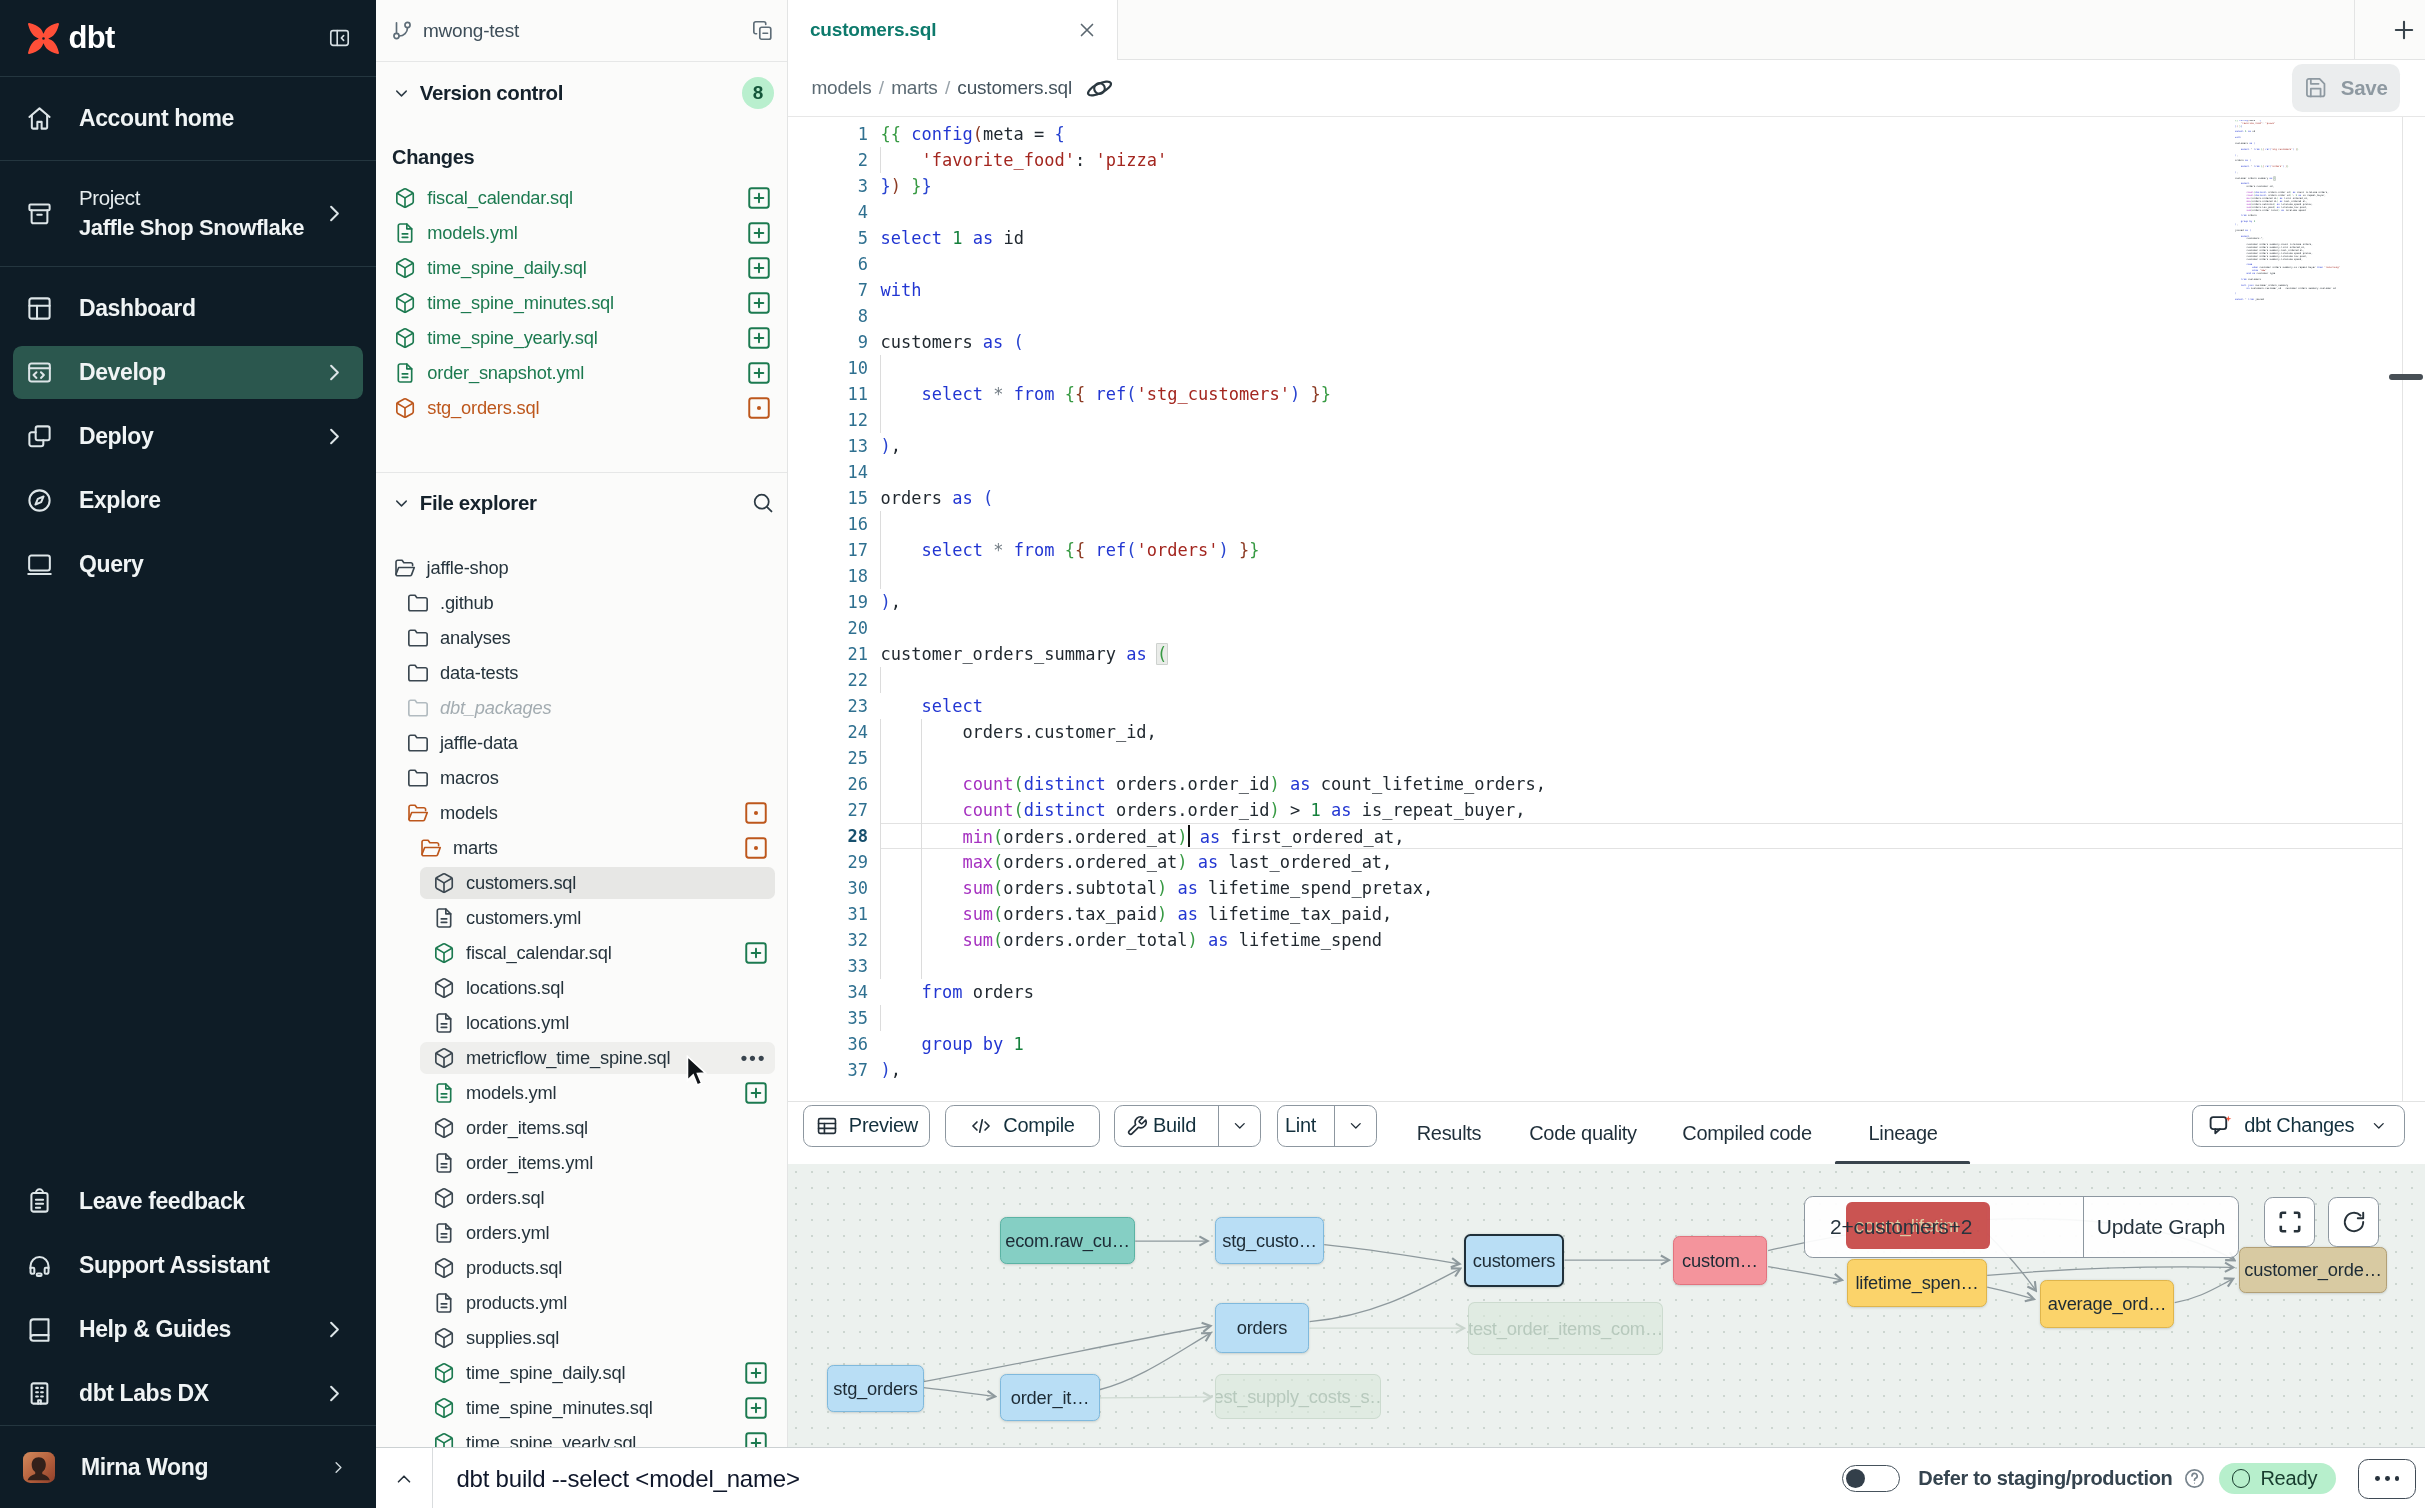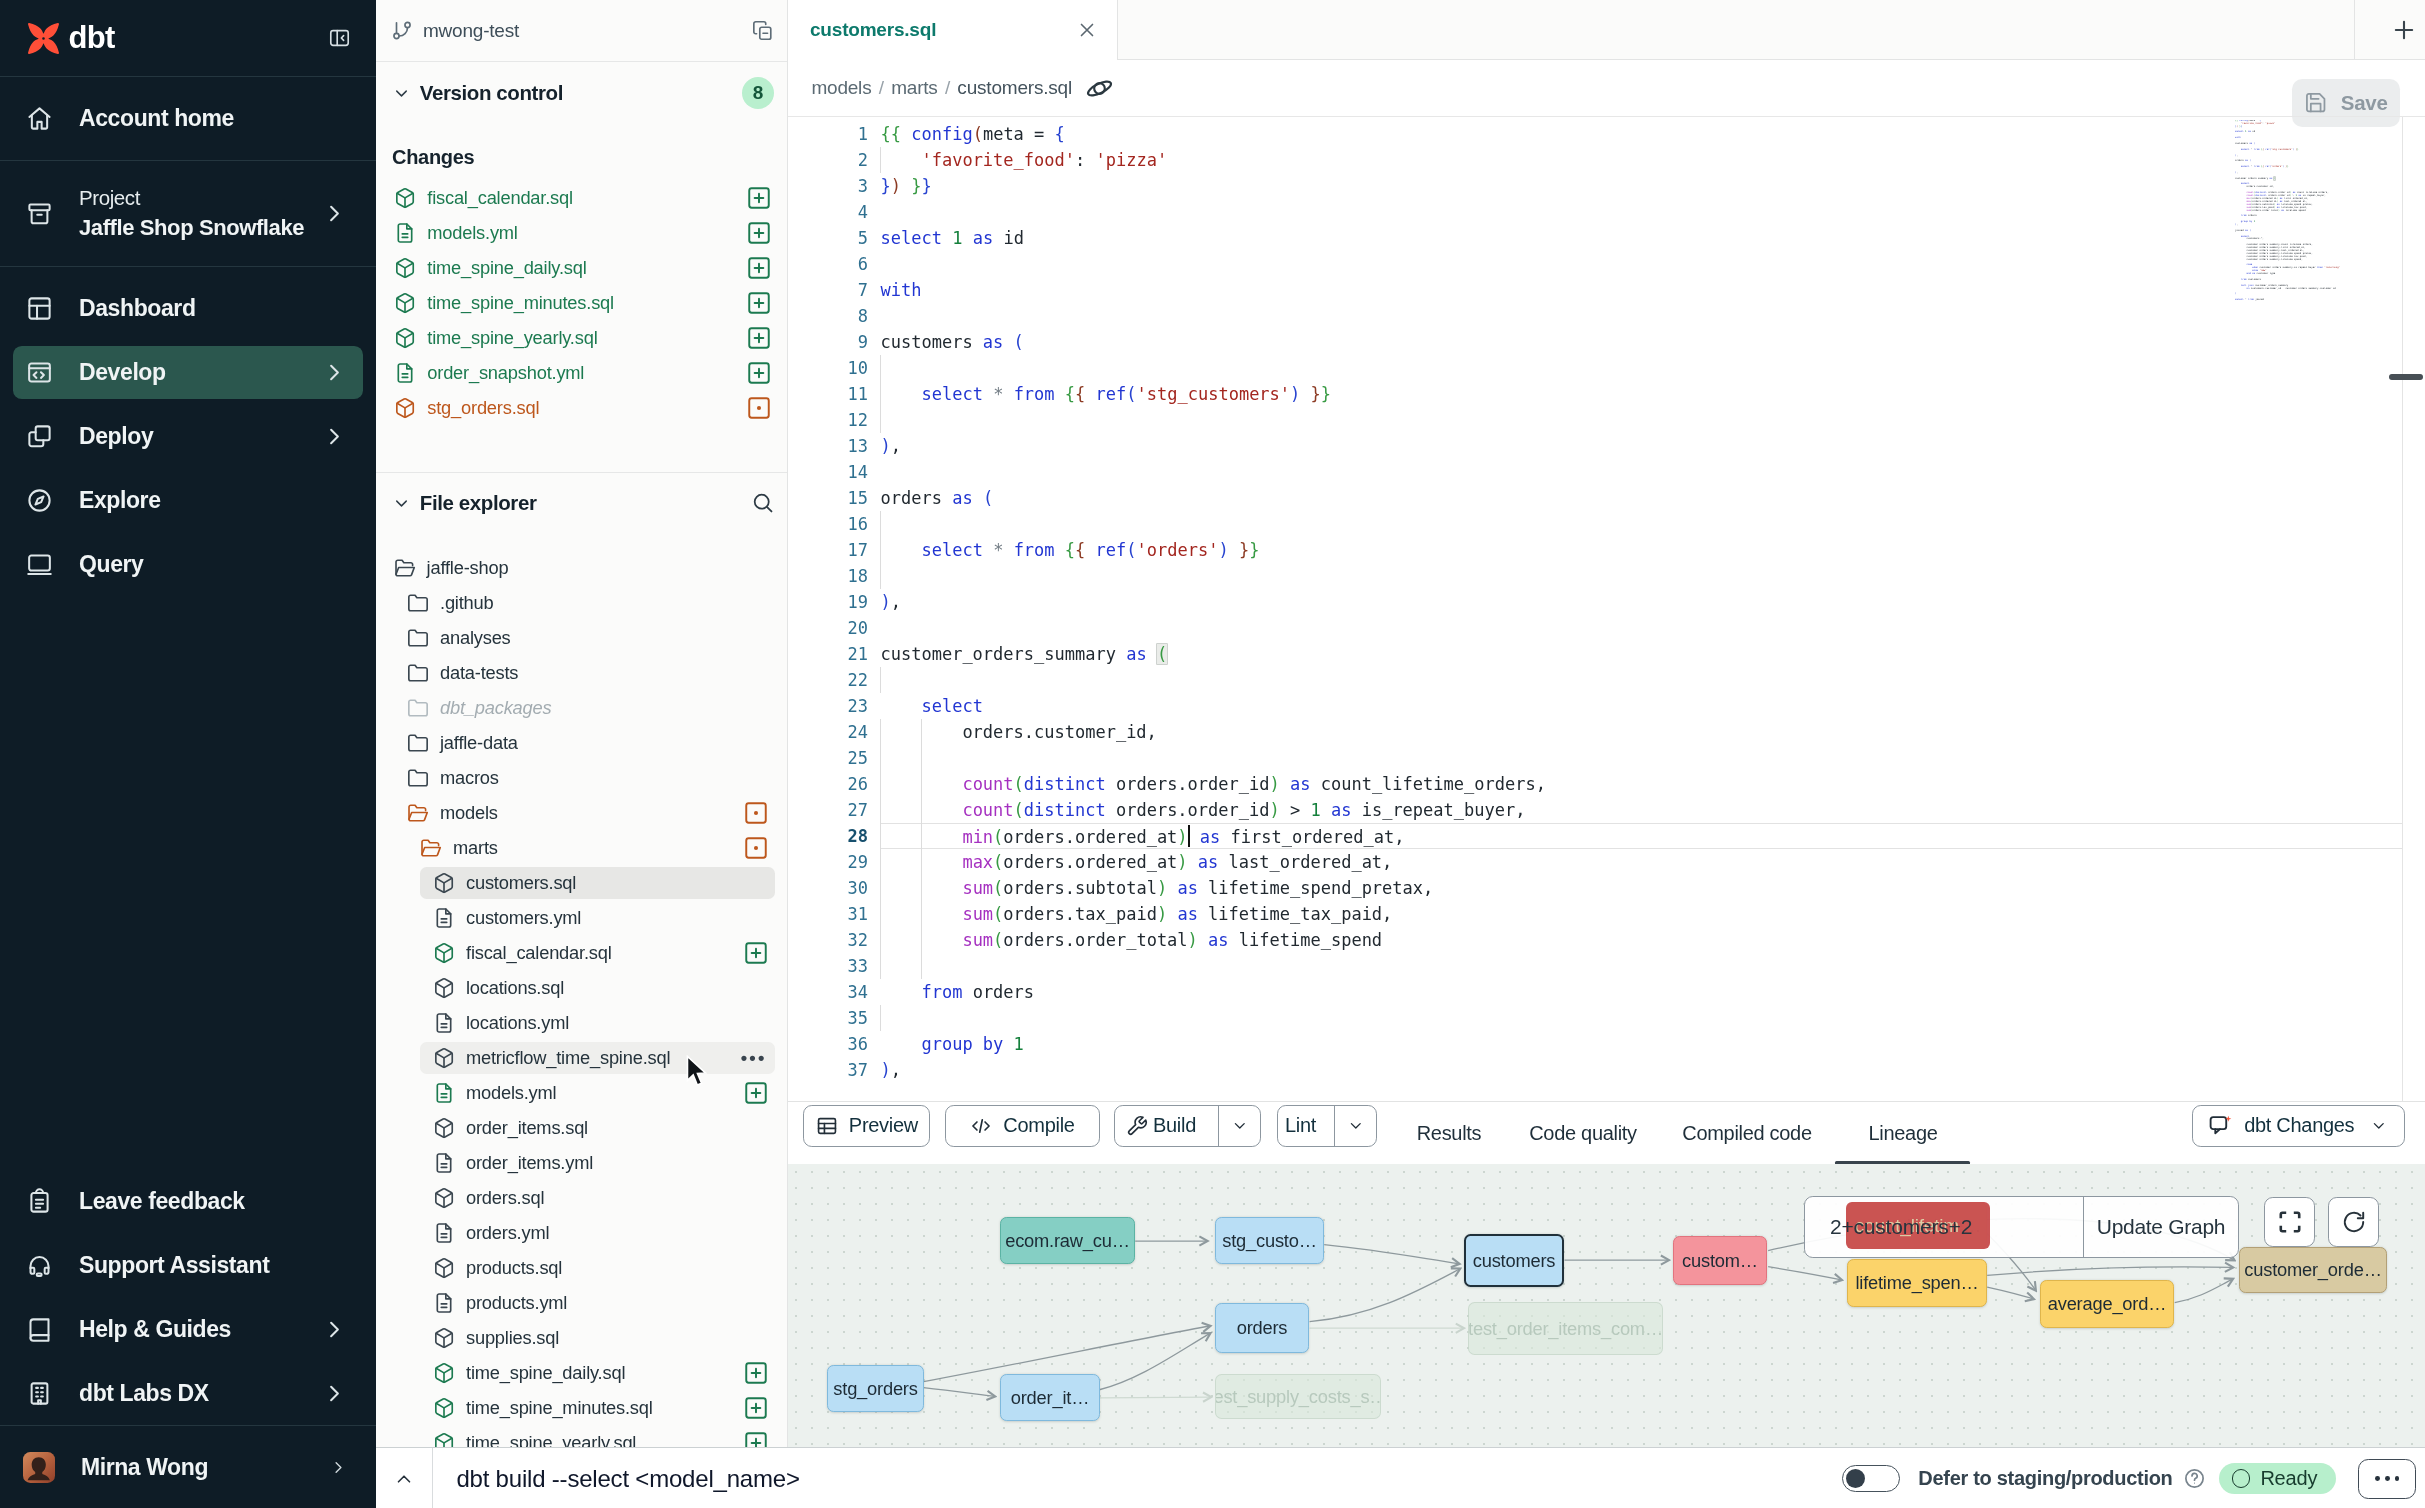--- a/index.html
+++ b/index.html
@@ -79,21 +79,21 @@
   .tab-active { position:absolute; left:0; top:0; width:330px; height:60px; background:#ffffff; border-right:0.7px solid #e3e4e4; display:flex; align-items:center; padding:0 19px 0 22px; }
   .tab-title { font-size:19px; font-weight:bold; letter-spacing:-0.2px; color:#0d7a6c; }
   .tab-close { margin-left:auto; width:22px; height:22px; color:#5b6770; cursor:pointer; }
   .tab-divider2 { position:absolute; left:1566px; top:0; height:60px; border-left:0.7px solid #e3e4e4; }
   .tab-new { position:absolute; left:1602px; top:16px; width:28px; height:28px; color:#39444c; cursor:pointer; }
   .crumbrow { position:absolute; left:0; top:60px; width:1638px; height:56px; background:#ffffff; display:flex; align-items:center; }
   .crumbs { margin-left:23.4px; font-size:19px; letter-spacing:-0.2px; color:#5b6a73; }
   .crumbs .sep { color:#98a2a9; padding:0 7.3px; }
   .crumbs .last { color:#44535d; }
   .crumb-orbit { margin-left:13px; width:29px; height:29px; color:#2b3840; cursor:pointer; }
-  .save-btn { position:absolute; right:26px; top:19px; width:108px; height:48px; background:#ebedee; border-radius:10.3px; display:flex; align-items:center; justify-content:center; gap:13px; color:#8e99a1; cursor:pointer; }
+  .save-btn { position:absolute; right:26px; top:4px; width:108px; height:48px; background:#ebedee; border-radius:10.3px; display:flex; align-items:center; justify-content:center; gap:13px; color:#8e99a1; cursor:pointer; }
   .save-btn .ico { width:23.4px; height:23.4px; }
   .save-label { font-size:20.5px; font-weight:bold; letter-spacing:-0.2px; }
 
   .editor { position:absolute; left:0; top:116px; width:1638px; height:985px; border-top:0.7px solid #e7e7e7; overflow:hidden; font-family:"DejaVu Sans Mono", monospace; font-size:17px; }
   .codepane { position:absolute; left:0; top:4.4px; width:1614px; }
   .cl { position:relative; height:26px; display:flex; align-items:center; white-space:pre; }
   .gut { width:80px; text-align:right; color:#2f7090; font-size:17px; flex:none; }
   .lcode { padding-left:12.5px; color:#212930; }
   .cl.cur .gut { color:#17506e; font-weight:bold; }
   .cl.cur::before { content:""; position:absolute; left:92px; right:0; top:0; bottom:0; border-top:1.2px solid #e2e2e2; border-bottom:1.2px solid #e2e2e2; }

